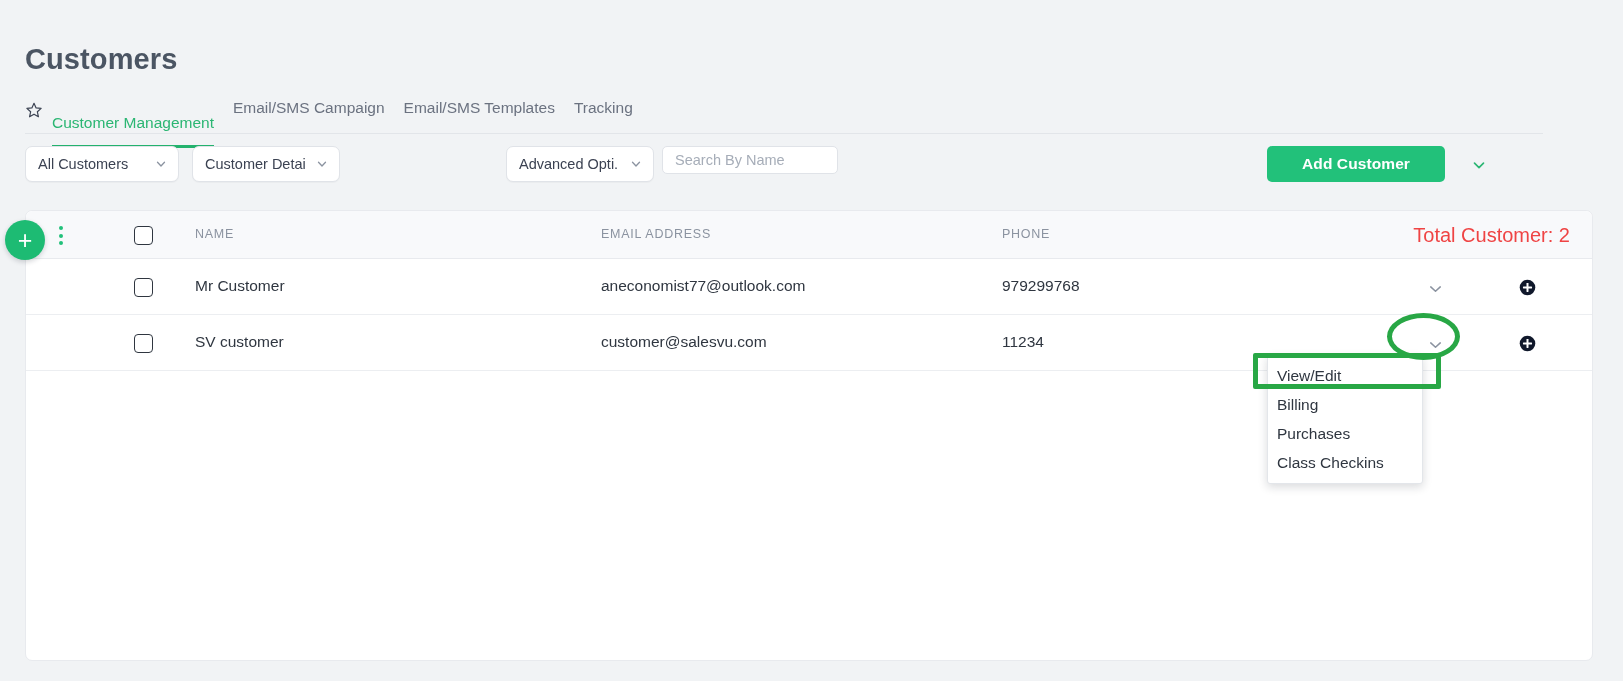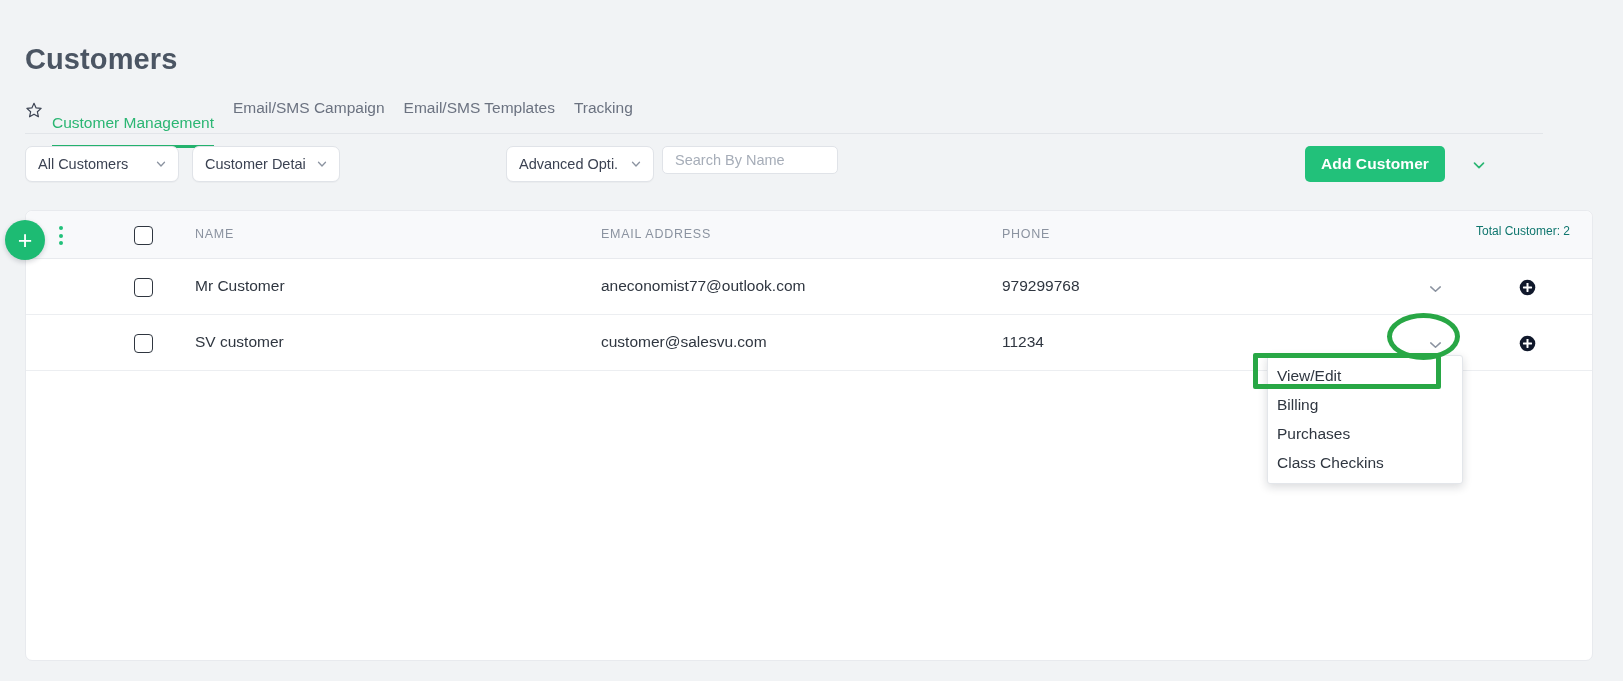--- a/index.html
+++ b/index.html
@@ -124,21 +124,21 @@
     color: #3b4252;
     outline: none;
   }
   .search-input::placeholder { color: #a6adb8; }
 
   .add-customer-btn {
     position: absolute;
     right: 98px;
     top: 0px;
     height: 36px;
-    padding: 0 16px;
+    padding: 0 35px;
     background: #22c17a;
     border: none;
     border-radius: 5px;
     color: #ffffff;
     font-size: 15.5px;
     font-weight: 700;
     font-family: "Liberation Sans", sans-serif;
     cursor: pointer;
     letter-spacing: 0.1px;
   }
@@ -209,22 +209,22 @@
     font-size: 12.5px;
     letter-spacing: 0.75px;
     color: #8b93a0;
     font-weight: 400;
     white-space: nowrap;
   }
   .total-customer {
     position: absolute;
     right: 22px;
     top: 13px;
-    font-size: 12px;
-    color: #0f766e;
+    font-size: 20px;
+    color: #ef4444;
     white-space: nowrap;
   }
 
   .row {
     position: relative;
     height: 56px;
     border-bottom: 1px solid #eceef1;
     background: #ffffff;
   }
   .row .col-check { top: 19px; }
@@ -276,21 +276,21 @@
     cursor: pointer;
     box-shadow: 0 2px 5px rgba(16,24,40,0.18);
     z-index: 30;
   }
 
   
   .ctx-menu {
     position: absolute;
     left: 1267px;
     top: 355px;
-    width: 196px;
+    width: 156px;
     background: #ffffff;
     border: 1px solid #e3e6ea;
     border-radius: 3px;
     box-shadow: 0 3px 10px rgba(16,24,40,0.16);
     padding: 5px 0 6px 0;
     z-index: 40;
   }
   .ctx-item {
     font-size: 15.5px;
     color: #2f3640;

